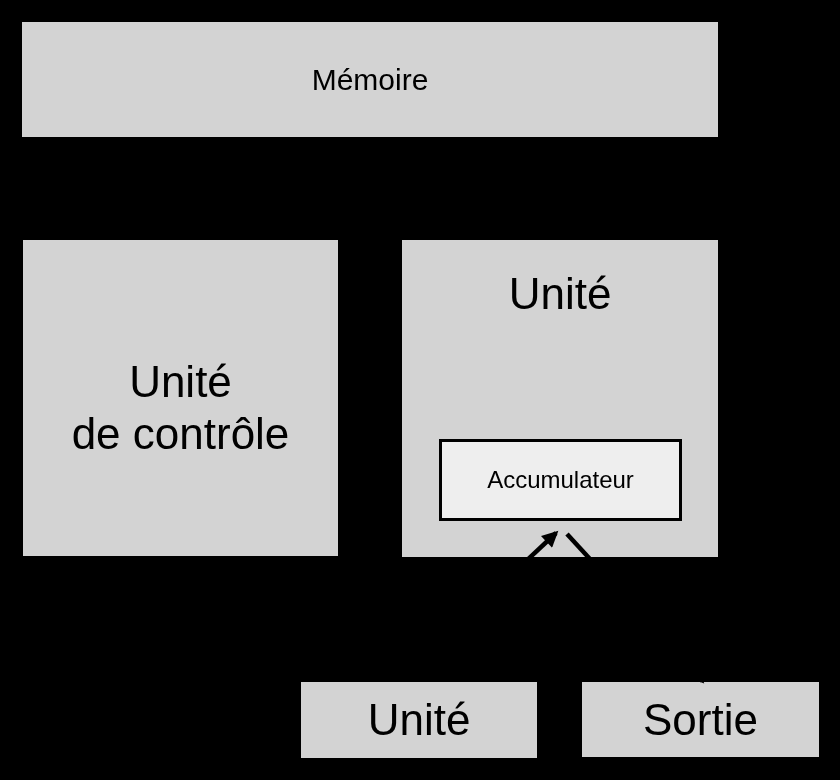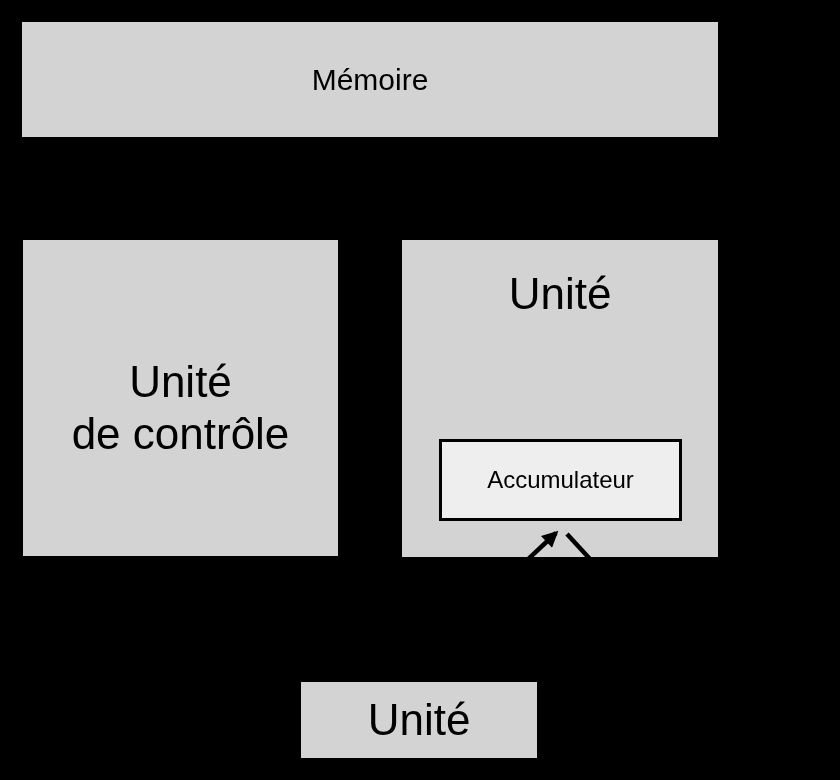--- a/index.html
+++ b/index.html
@@ -84,20 +84,23 @@
   </div>
 
   <div class="accumulator">
     <span class="lbl">Accumulateur</span>
   </div>
 
   <div class="node input-box">
     <span class="lbl">Unité</span>
   </div>
 
+  <div class="node output-box">
+    <span class="lbl">Sortie</span>
+  </div>
 
   <svg class="edges-overlay" width="840" height="780" viewBox="0 0 840 780" xmlns="http://www.w3.org/2000/svg">
     <defs>
       <marker id="arrow-head" viewBox="0 0 10 10" refX="8" refY="5" markerWidth="4.6" markerHeight="3.6" orient="auto-start-reverse">
         <path class="arrowhead-fill" d="M 0 0 L 10 5 L 0 10 z"></path>
       </marker>
     </defs>
     <line class="edge-line" x1="412" y1="668" x2="556" y2="533" marker-end="url(#arrow-head)"></line>
     <line class="edge-line" x1="567" y1="534" x2="702" y2="681" marker-end="url(#arrow-head)"></line>
   </svg>

